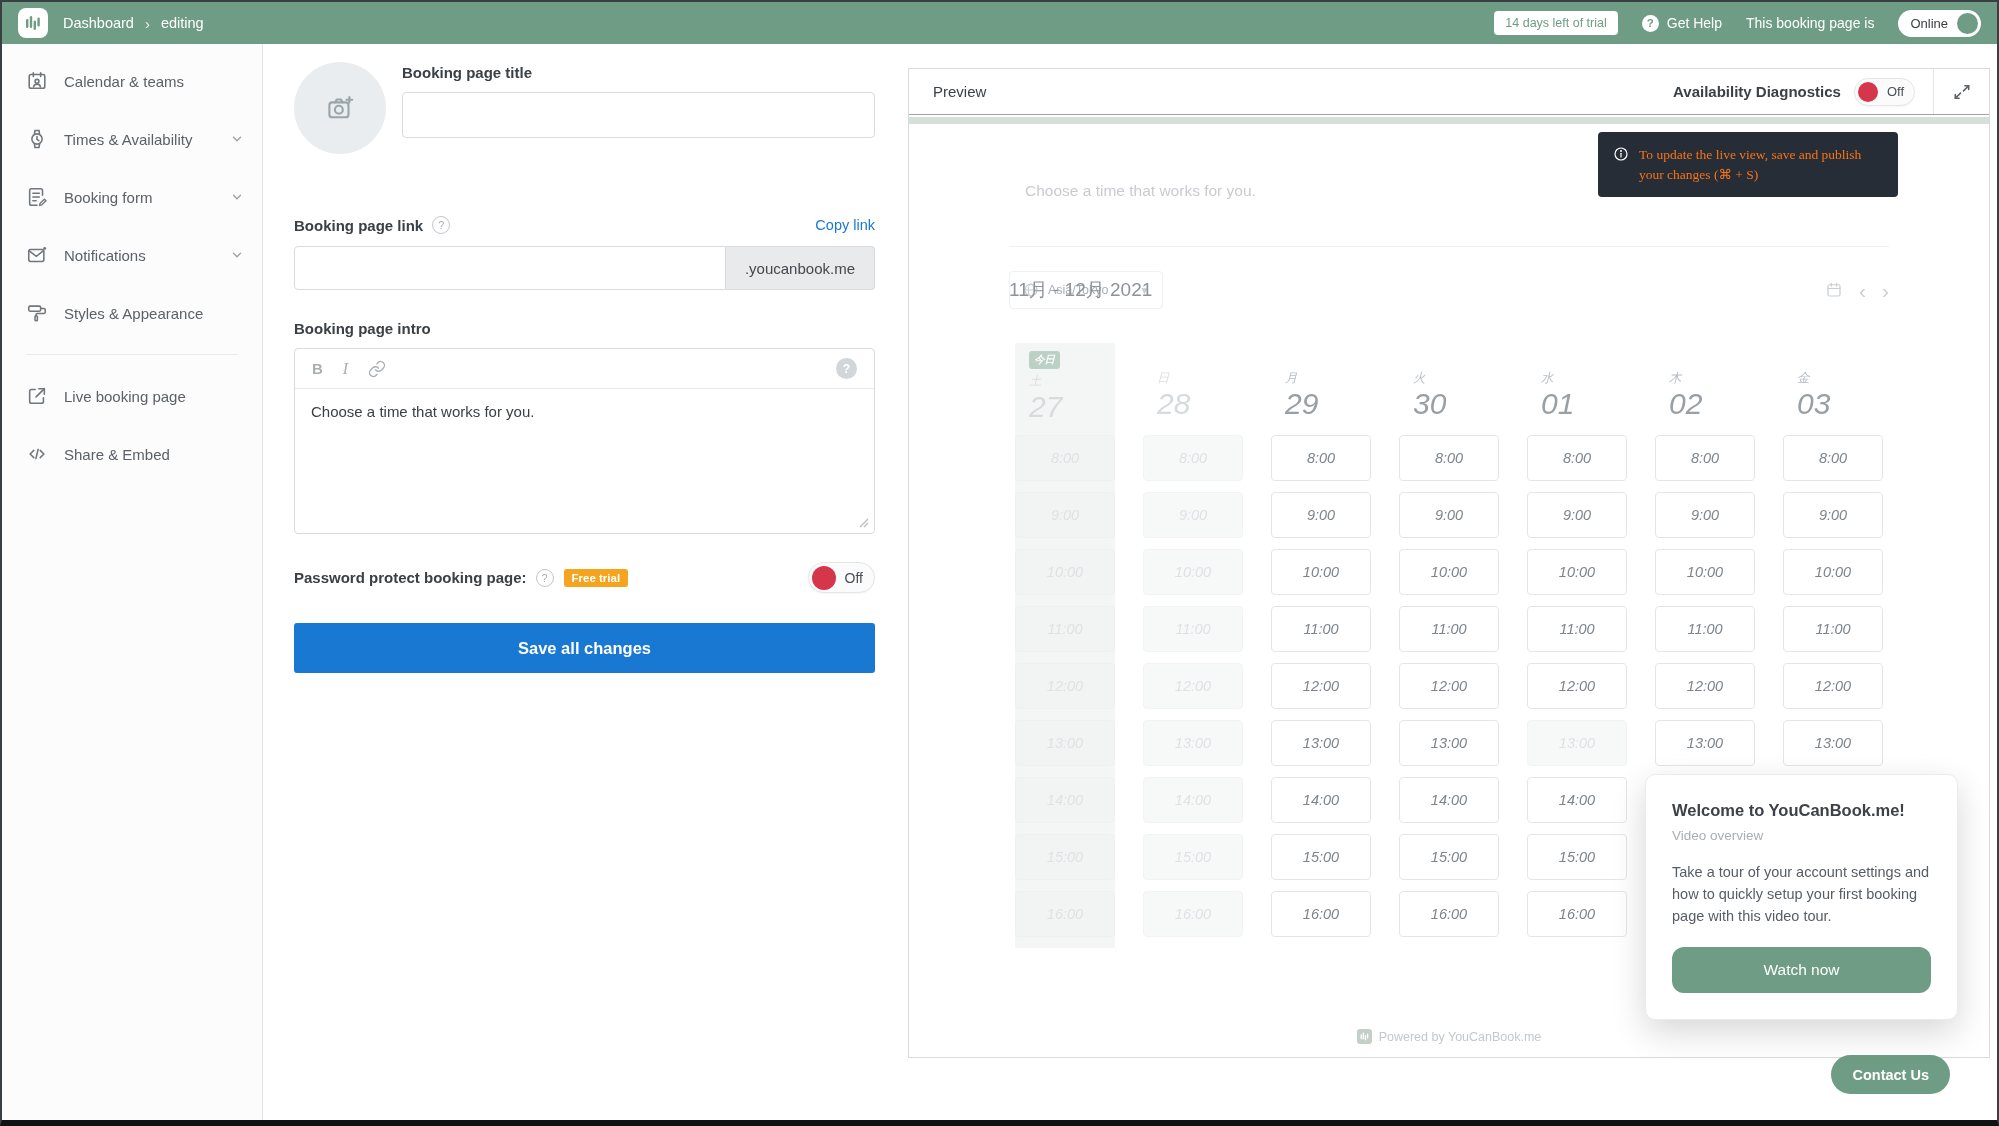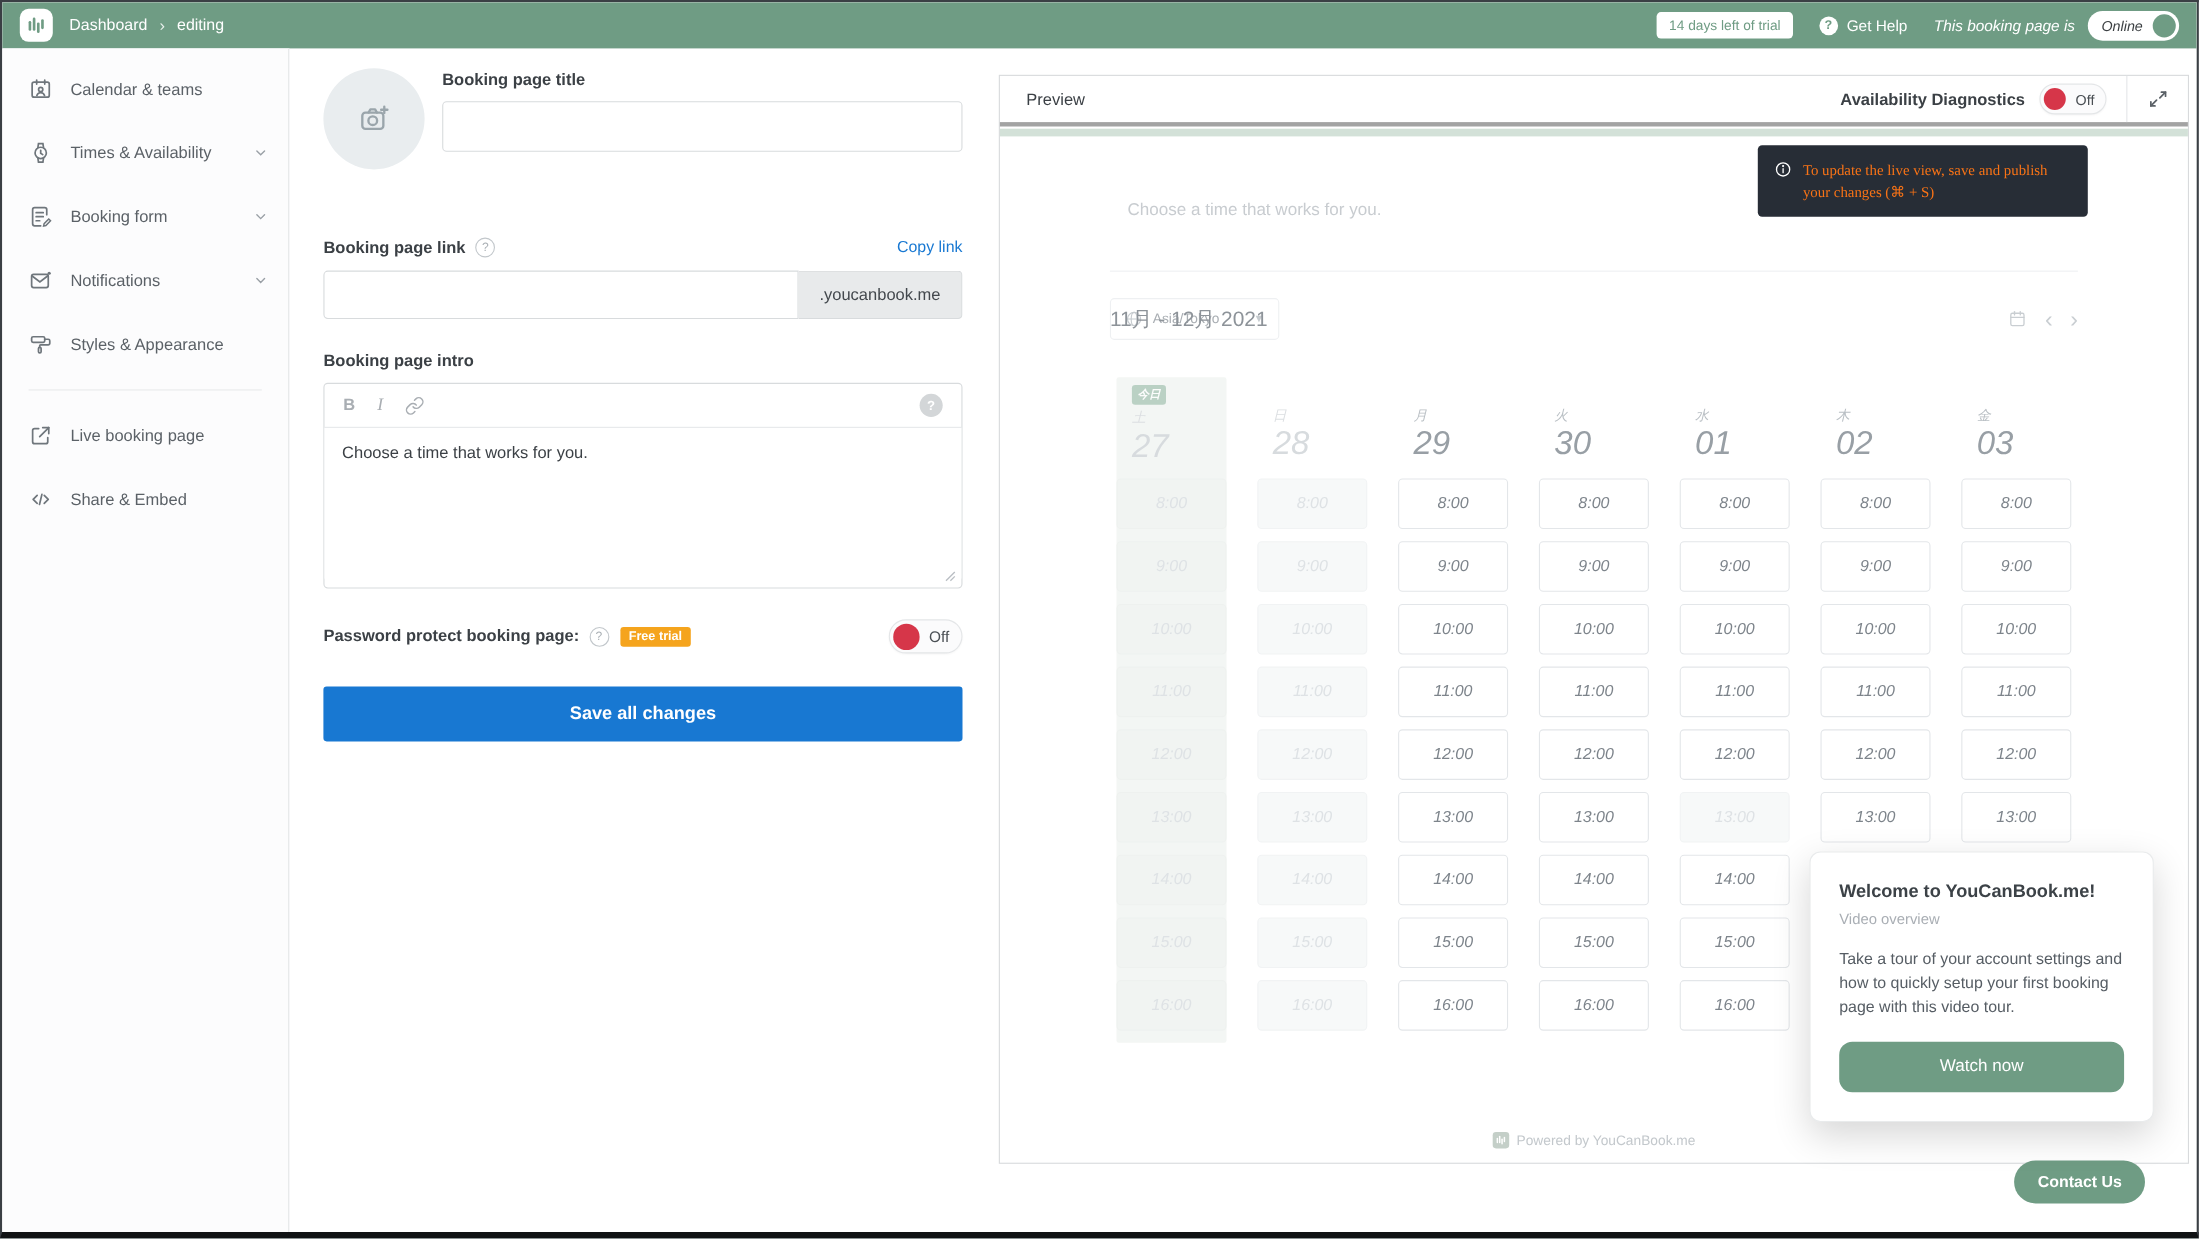--- a/index.html
+++ b/index.html
@@ -20,21 +20,21 @@
     display:flex; align-items:center; justify-content:center; }
   .breadcrumb { display:flex; align-items:center; gap:11px; margin-left:15px;
     color:#fff; font-size:14.5px; }
   .crumb-sep { color:rgba(255,255,255,.85); font-size:15px; }
   .topbar-right { margin-left:auto; display:flex; align-items:center; gap:24px;justify-content:space-between; }
   .trial-badge { background:#fff; color:var(--green); font-size:12.5px;
     padding:5px 11px; border-radius:4px; }
   .get-help { display:flex; align-items:center; gap:8px; color:#fff; font-size:14px; cursor:pointer; }
   .help-round { width:17px; height:17px; border-radius:50%; background:#fff; color:var(--green);
     font-size:11.5px; font-weight:bold; display:flex; align-items:center; justify-content:center; }
-  .online-wrap { display:flex; align-items:center; gap:12px; color:#fff; font-size:14px;font-style:italic; }
+  .online-wrap { display:flex; align-items:center; gap:24px; color:#fff; font-size:14px; }
   .online-toggle { background:#fff; height:27px; border-radius:14px; display:flex;
     align-items:center; gap:9px; padding:0 3px 0 12px; cursor:pointer; }
   .online-toggle .t-label { color:#3c4043; font-size:13px; }
   .online-knob { width:21px; height:21px; border-radius:50%; background:var(--green); }
 
   
   .sidebar { position:absolute; left:0; top:42px; bottom:0; width:261px;
     background:#fcfcfd; border-right:1px solid #e3e5e7; padding-top:14px; }
   .side-item { height:46px; margin-bottom:12px; display:flex; align-items:center; gap:16px;
     padding:0 18px 0 24px; color:#5b6167; font-size:15px; cursor:pointer; }
@@ -87,21 +87,21 @@
   .red-dot { width:24px; height:24px; border-radius:50%; background:var(--red); }
   .toggle-pill .t-off { font-size:14px; color:#4a4f54; }
   .save-btn { margin-top:30px; height:50px; width:100%; background:var(--blue);
     border:none; border-radius:3px; color:#fff; font-size:16.5px; font-weight:bold;
     display:flex; align-items:center; justify-content:center; cursor:pointer; font-family:inherit; }
 
   
   .preview-panel { position:absolute; left:906px; top:66px; width:1082px; height:990px;
     background:#fff; border:1px solid #d8dadc; }
   .preview-header { height:46px; display:flex; align-items:center; padding-left:24px;
-    border-bottom:4px solid #a3a3a3;justify-content:flex-end; }
+    border-bottom:1px solid #a3a3a3;justify-content:flex-end; }
   .ph-title { font-size:15px; color:#3b4045; }
   .ph-right { margin-left:auto; display:flex; align-items:center; height:100%; }
   .diag-label { font-weight:bold; font-size:15px; color:#3b4045; margin-right:13px; }
   .toggle-pill.small { height:28px; border-radius:14px; margin:0 18px 0 0; padding:0 10px 0 3px; }
   .toggle-pill.small .red-dot { width:20px; height:20px; }
   .toggle-pill.small .t-off { font-size:13px; }
   .expand-box { border-left:1px solid #e4e6e8; height:100%; width:56px;
     display:flex; align-items:center; justify-content:center; cursor:pointer; color:#5b6167; }
   .stripe { height:7px; background:var(--stripe); margin-top:2px; }
   .preview-body { position:relative; height:933px; }

